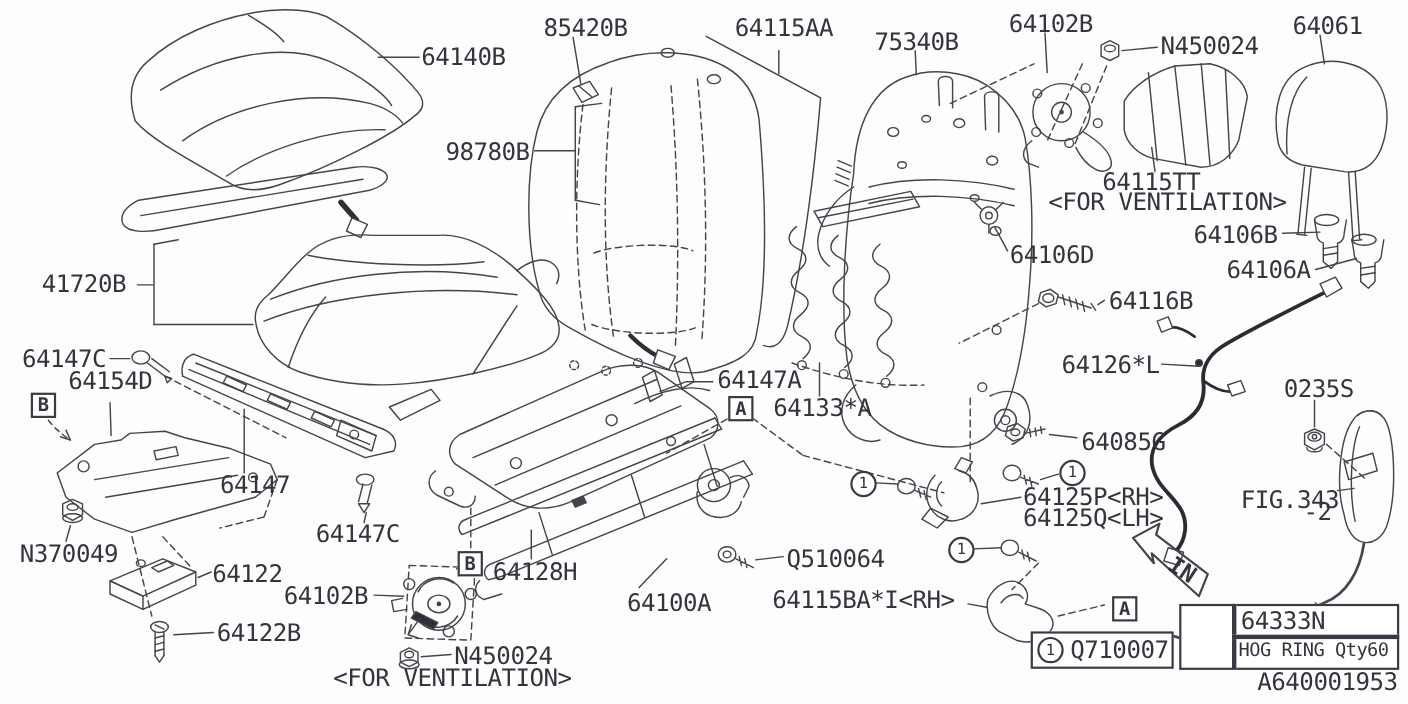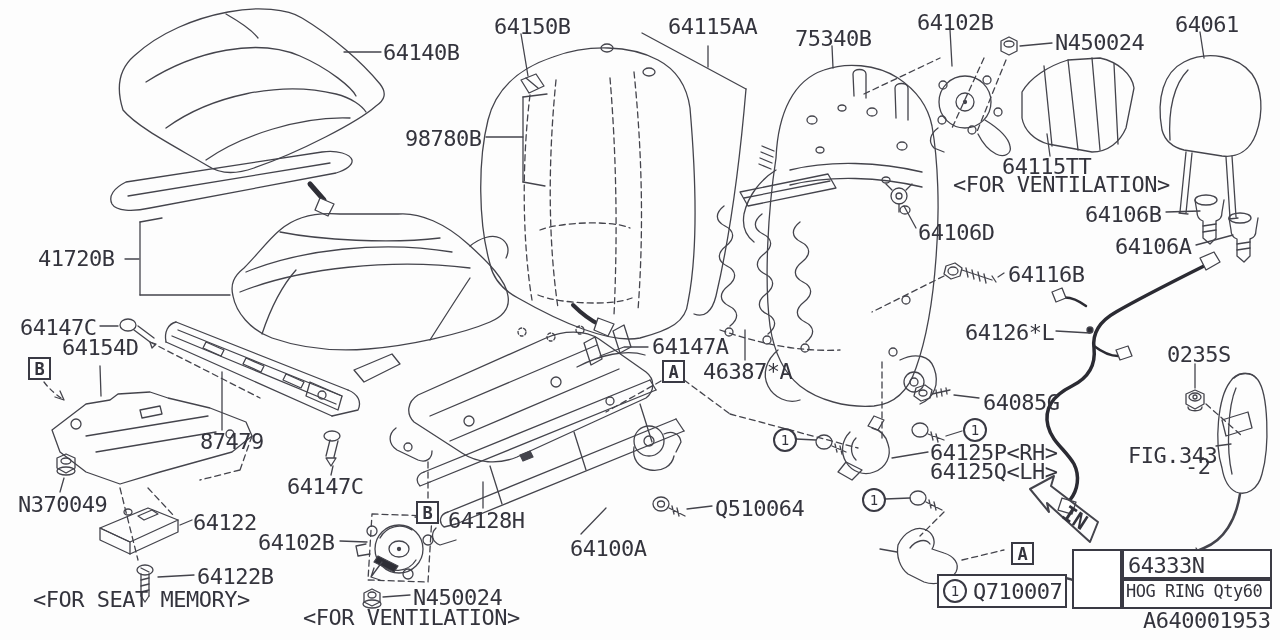--- a/index.html
+++ b/index.html
@@ -369,57 +369,57 @@
   </g>
 
   <g>
     <path d="M1104,562 A15,17 25 1 0 1106,590"></path>
     <path d="M1104,562 c5,2 7,7 4,11"></path>
     <path d="M1106,590 c-6,1 -9,-2 -8,-7"></path>
   </g>
 </svg>
 
 <div class="lbl" style="left:383px;top:42px">64140B</div>
-<div class="lbl" style="left:494px;top:16px">64150B</div>
+<div class="lbl" style="left:494px;top:16px">85420B</div>
 <div class="lbl" style="left:668px;top:16px">64115AA</div>
 <div class="lbl" style="left:795px;top:28px">75340B</div>
 <div class="lbl" style="left:917px;top:12px">64102B</div>
 <div class="lbl" style="left:1055px;top:32px">N450024</div>
 <div class="lbl" style="left:1175px;top:14px">64061</div>
 <div class="lbl" style="left:405px;top:128px">98780B</div>
 <div class="lbl" style="left:1002px;top:156px">64115TT</div>
 <div class="lbl" style="left:953px;top:174px">&lt;FOR VENTILATION&gt;</div>
 <div class="lbl" style="left:1085px;top:204px">64106B</div>
 <div class="lbl" style="left:1115px;top:236px">64106A</div>
 <div class="lbl" style="left:918px;top:222px">64106D</div>
 <div class="lbl" style="left:1008px;top:264px">64116B</div>
 <div class="lbl" style="left:965px;top:322px">64126*L</div>
 <div class="lbl" style="left:1167px;top:344px">0235S</div>
 <div class="lbl" style="left:983px;top:392px">64085G</div>
 <div class="lbl" style="left:1128px;top:445px">FIG.343</div>
 <div class="lbl" style="left:1185px;top:456px">-2</div>
 <div class="lbl" style="left:38px;top:248px">41720B</div>
 <div class="lbl" style="left:20px;top:317px">64147C</div>
 <div class="lbl" style="left:62px;top:337px">64154D</div>
-<div class="lbl" style="left:200px;top:431px">87479</div>
+<div class="lbl" style="left:200px;top:431px">64147</div>
 <div class="lbl" style="left:652px;top:336px">64147A</div>
-<div class="lbl" style="left:703px;top:361px">46387*A</div>
+<div class="lbl" style="left:703px;top:361px">64133*A</div>
 <div class="lbl" style="left:18px;top:494px">N370049</div>
 <div class="lbl" style="left:287px;top:476px">64147C</div>
 <div class="lbl" style="left:193px;top:512px">64122</div>
 <div class="lbl" style="left:258px;top:532px">64102B</div>
 <div class="lbl" style="left:197px;top:566px">64122B</div>
-<div class="lbl" style="left:33px;top:589px">&lt;FOR SEAT MEMORY&gt;</div>
 <div class="lbl" style="left:448px;top:510px">64128H</div>
 <div class="lbl" style="left:570px;top:538px">64100A</div>
 <div class="lbl" style="left:413px;top:587px">N450024</div>
 <div class="lbl" style="left:303px;top:607px">&lt;FOR VENTILATION&gt;</div>
 <div class="lbl" style="left:715px;top:498px">Q510064</div>
 <div class="lbl" style="left:930px;top:442px">64125P&lt;RH&gt;</div>
 <div class="lbl" style="left:930px;top:461px">64125Q&lt;LH&gt;</div>
+<div class="lbl" style="left:702px;top:536px">64115BA*I&lt;RH&gt;</div>
 
 <div class="marker" style="left:28px;top:357px">B</div>
 <div class="marker" style="left:662px;top:360px">A</div>
 <div class="marker" style="left:416px;top:501px">B</div>
 <div class="marker" style="left:1011px;top:542px">A</div>
 
 <div class="cone" style="left:773px;top:428px">1</div>
 <div class="cone" style="left:963px;top:418px">1</div>
 <div class="cone" style="left:862px;top:488px">1</div>
 

